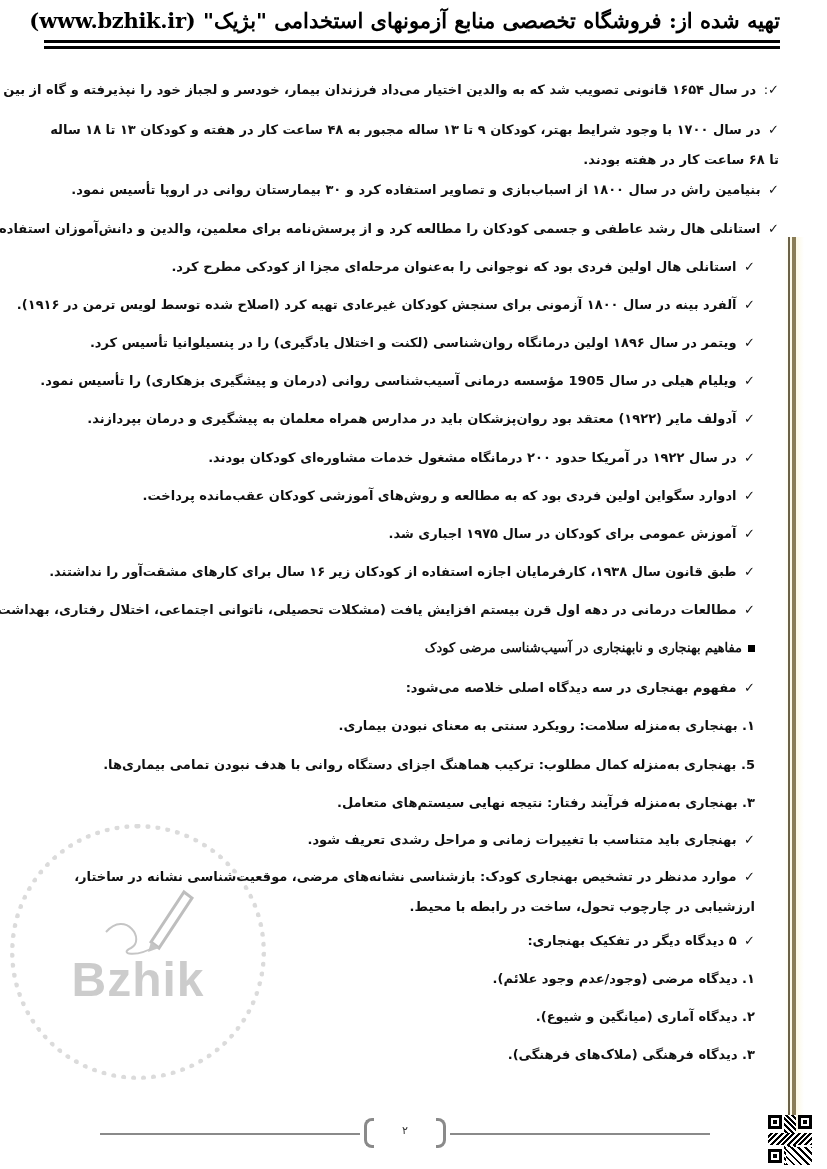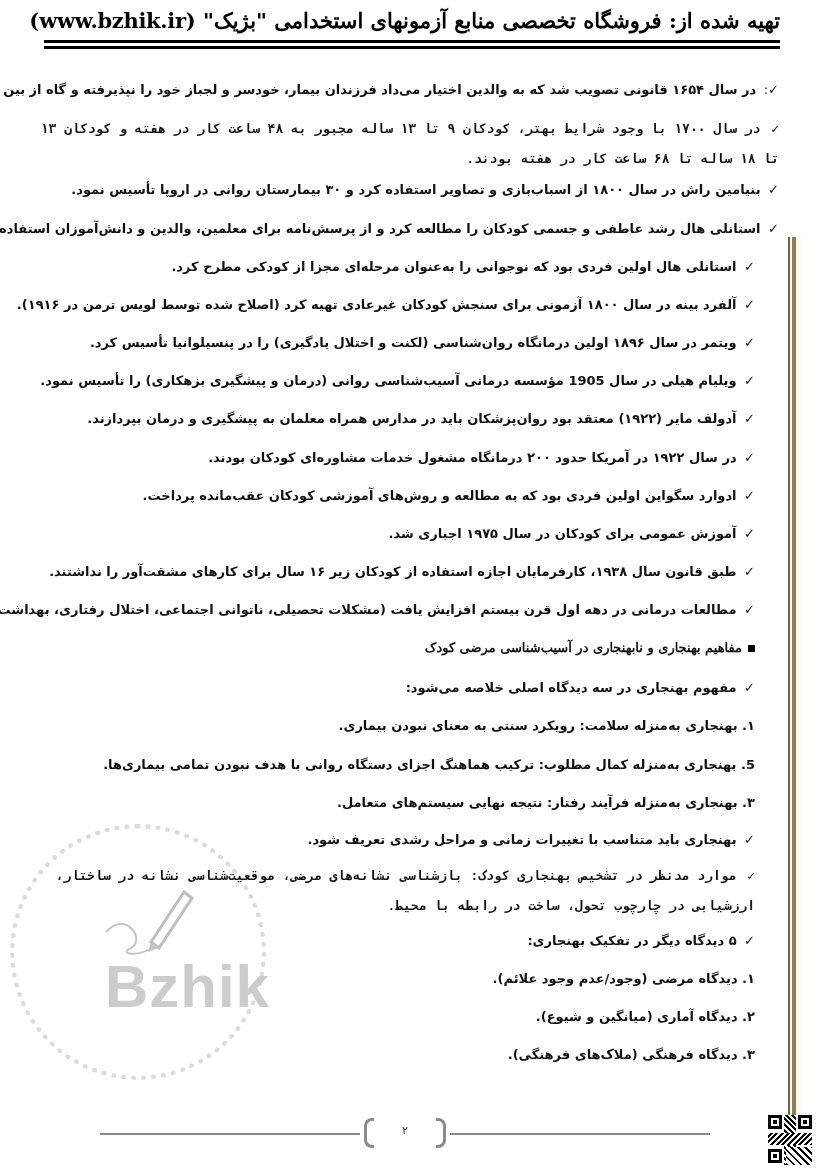--- a/index.html
+++ b/index.html
@@ -12,27 +12,27 @@
     .rule1 { top: 34px; }
     .rule2 { top: 40px; }
 
     .side-border { position: absolute; left: 788px; top: 237px; width: 12px; height: 900px; }
     .side-border .b1 { position: absolute; left: 0; top: 0; width: 2px; height: 100%; background: #6b6248; }
     .side-border .b2 { position: absolute; left: 4px; top: 0; width: 4px; height: 100%; background: #8a7d58; }
     .side-border .glow { position: absolute; left: -4px; top: 0; width: 20px; height: 100%; background: linear-gradient(to right, rgba(250,245,215,0), rgba(250,245,215,0.8), rgba(250,245,215,0)); }
 
     .watermark { position: absolute; left: 6px; top: 820px; width: 264px; height: 280px; opacity: 0.42; }
     .wm-circle { position: absolute; left: 4px; top: 4px; width: 256px; height: 256px; border-radius: 50%; border: 5px dotted #aaa; }
-    .wm-brand { position: absolute; left: 0; width: 264px; top: 132px; text-align: right; font-family: "Liberation Sans", sans-serif; font-weight: bold; font-size: 60px; color: #888; letter-spacing: 1px; }
+    .wm-brand { position: absolute; left: 0; width: 264px; top: 132px; text-align: center; font-family: "Liberation Sans", sans-serif; font-weight: bold; font-size: 48px; color: #888; letter-spacing: 1px; }
     .wm-url { position: absolute; left: 0; width: 264px; top: 212px; text-align: center; font-family: "Liberation Sans", sans-serif; font-weight: bold; font-size: 19px; color: #999; }
     .wm-pencil { position: absolute; left: 90px; top: 50px; width: 100px; height: 90px; }
 
     .content { position: absolute; right: 48px; top: 70px; width: 740px; direction: rtl; text-align: right; }
     .line { position: absolute; right: 0; font-family: "DejaVu Sans", sans-serif; font-weight: bold; font-size: 13px; line-height: 18px; white-space: nowrap; color: #111; }
-    .line.wrap { white-space: normal; width: 740px; line-height: 30px; font-family: Liberation Mono, monospace; }
+    .line.wrap { white-space: normal; width: 740px; line-height: 30px; }
     .check { font-weight: normal; margin-left: 3px; }
     .section-title { position: absolute; right: 0; font-family: "DejaVu Serif", serif; font-weight: bold; font-size: 13px; line-height: 20px; white-space: nowrap; }
     .section-title .sq { display: inline-block; width: 7px; height: 7px; background: #000; margin-left: 6px; vertical-align: middle; }
 
     .footer { position: absolute; left: 100px; top: 1118px; width: 610px; height: 36px; }
     .footer .rule-l { position: absolute; left: 0; top: 15px; width: 260px; height: 2px; background: #8a8a8a; }
     .footer .rule-r { position: absolute; right: 0; top: 15px; width: 260px; height: 2px; background: #8a8a8a; }
     .footer .bracket { position: absolute; top: 0; width: 10px; height: 30px; border: 3px solid #8a8a8a; }
     .footer .bl { left: 264px; border-right: none; border-radius: 8px 0 0 8px; }
     .footer .br { right: 264px; border-left: none; border-radius: 0 8px 8px 0; }

